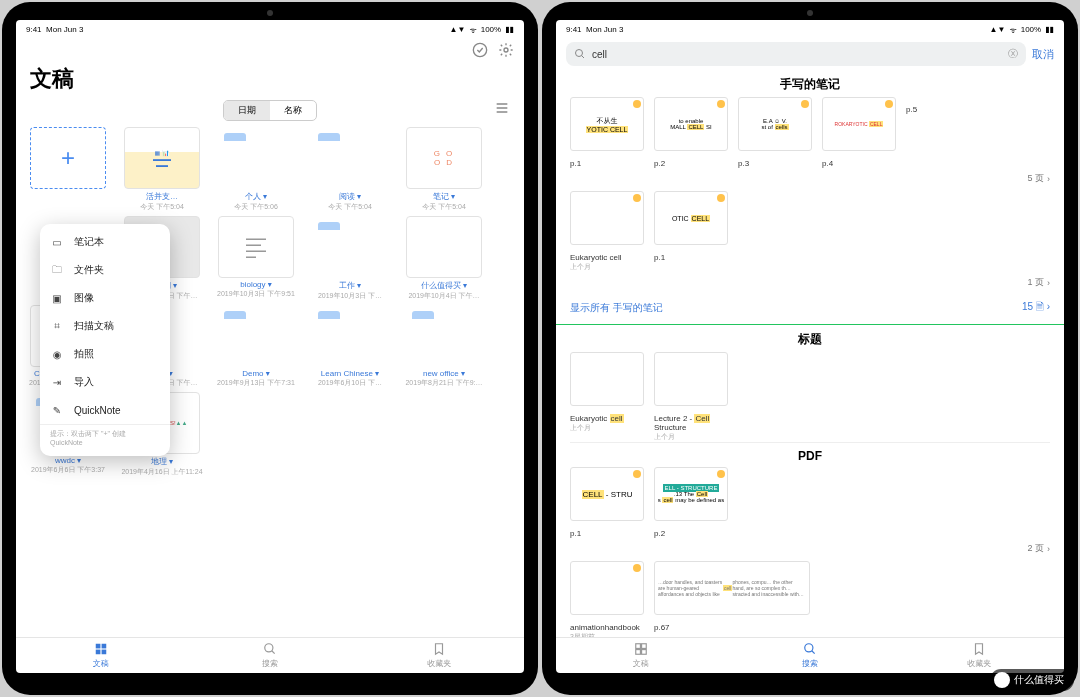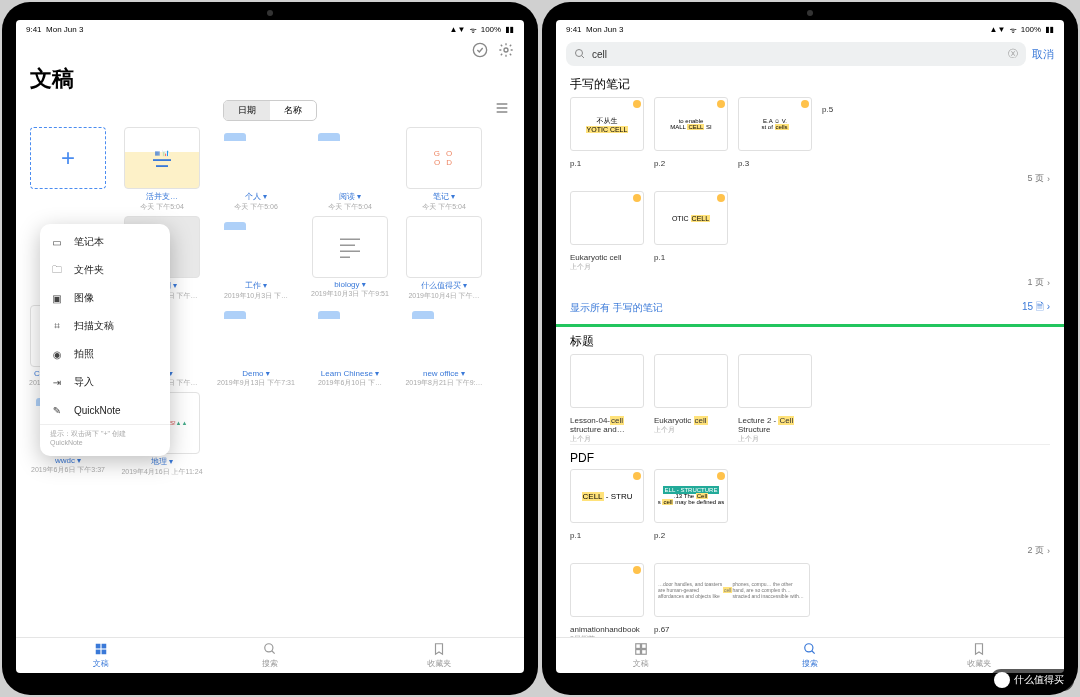--- a/index.html
+++ b/index.html
@@ -32,32 +32,32 @@
 .popup .ic { width:14px; height:14px; display:inline-flex; align-items:center; justify-content:center; color:#444; }
 .tabbar { height:36px; border-top:1px solid #e5e5e5; display:flex; }
 .tabbar .tab { flex:1; display:flex; flex-direction:column; align-items:center; justify-content:center; font-size:8px; color:#999; gap:2px; }
 .tabbar .tab.active { color:#3a79d8; }
 .tabbar svg { width:14px; height:14px; }
 
 .searchbar { display:flex; align-items:center; gap:6px; padding:4px 10px; }
 .searchfield { flex:1; background:#eef0f1; border-radius:8px; height:24px; display:flex; align-items:center; padding:0 8px; font-size:10px; color:#333; gap:6px; }
 .searchfield .clr { margin-left:auto; color:#999; }
 .cancel { color:#3a79d8; font-size:11px; }
-.section-h { font-size:12px; font-weight:400; padding:6px 14px 4px; }
+.section-h { font-size:12px; font-weight:700; padding:6px 14px 4px;text-align:center; }
 .res-row { display:flex; gap:6px; padding:0 14px; }
 .res-cell { width:78px; }
 .res-cell .th { width:74px; height:54px; border:1px solid #e0e0e0; border-radius:3px; background:#fff; position:relative; overflow:hidden; display:flex; align-items:center; justify-content:center; font-size:7px; text-align:center; }
 .res-cell .th .hl { background:#ffe27a; }
 .res-cell .th .badge { position:absolute; top:2px; right:2px; width:8px; height:8px; background:#ffc24b; border-radius:50%; }
 .res-cell .lb { font-size:8px; color:#333; margin-top:8px; }
 .res-cell .sb { font-size:7px; color:#aaa; }
 .hl { background:#ffe27a; padding:0 1px; }
 .res-foot { display:flex; justify-content:space-between; align-items:center; padding:4px 14px 6px; font-size:9px; color:#999; }
 .res-foot .count { color:#777; display:flex; align-items:center; gap:3px; }
-.showall { color:#3a79d8; font-size:10px; padding:4px 14px 8px; display:flex; justify-content:space-between; align-items:center; border-bottom:3px solid #22c55e; }
+.showall { color:#3a79d8; font-size:10px; padding:4px 14px 8px; display:flex; justify-content:space-between; align-items:center; border-bottom:1px solid #22c55e; }
 .divider { height:1px; background:#eee; margin:0 14px; }
 .watermark { position:absolute; bottom:6px; right:6px; background:rgba(0,0,0,.65); color:#fff; font-size:10px; padding:4px 10px 4px 24px; border-radius:14px; display:flex; align-items:center;text-align:center; }
 .watermark::before { content:""; position:absolute; left:4px; width:16px; height:16px; background:#fff; border-radius:50%; }
 .notepage { background:repeating-linear-gradient(#fff,#fff 6px,#f0e6b8 6px,#f0e6b8 7px); }
 .gridpage { background:repeating-linear-gradient(0deg,#fff,#fff 7px,#eee 7px,#eee 8px),repeating-linear-gradient(90deg,#fff,#fff 7px,#eee 7px,#eee 8px); }
 .dark { background:#15182a; }
 .pinkdark { background:#2a1020; color:#fff; font-size:7px; padding:4px; }
 </style>
 </head>
 <body>
@@ -129,30 +129,30 @@
           </div>
       </div>
       <div class="row">
         <div class="cell"></div>
         <div class="cell">
             <div class="thumb" style="background:#e8e8e8;"></div>
             <span>的假期 ▾</span>
             <span class="sub">2019年9月20日 下午…</span>
           </div>
         <div class="cell">
-            <div class="thumb folder">
-              <span class="star">☆</span>
-            </div>
-            <span>工作 ▾</span>
-            <span class="sub">2019年10月3日 下…</span>
-          </div>
-        <div class="cell">
             <div class="thumb" style="padding:4px;font-size:5px;color:#999;text-align:left;">▬▬▬▬<br>▬▬▬<br>▬▬▬▬<br>▬▬</div>
             <span>biology ▾</span>
             <span class="sub">2019年10月3日 下午9:51</span>
+          </div>
+        <div class="cell">
+            <div class="thumb folder">
+              <span class="star">☆</span>
+            </div>
+            <span>工作 ▾</span>
+            <span class="sub">2019年10月3日 下…</span>
           </div>
         <div class="cell">
             <div class="thumb notepage"></div>
             <span>什么值得买 ▾</span>
             <span class="sub">2019年10月4日 下午…</span>
           </div>
       </div>
       <div class="row">
         <div class="cell">
             <div class="thumb pinkdark">OXIDATION<br><span style="font-size:5px">REAGENTS</span></div>
@@ -304,20 +304,27 @@
             <div class="lb">p.2</div>
           </div>
         <div class="res-cell">
             <div class="th gridpage">
               <span class="badge"></span>
               <span style="font-size:6px">E.A ☺ V.<br>st of <span class="hl">cells</span></span>
             </div>
             <div class="lb">p.3</div>
           </div>
         <div class="res-cell">
+            <div class="th">
+              <span class="badge"></span>
+              <span style="font-size:5px;color:#d33">ROKARYOTIC <span class="hl">CELL</span></span>
+            </div>
+            <div class="lb">p.4</div>
+          </div>
+        <div class="res-cell">
             <div class="lb">p.5</div>
           </div>
       </div>
       <div class="res-foot">
           <span></span>
           <span class="count"><span>5 页</span> ›</span>
         </div>
       <div class="res-row">
         <div class="res-cell">
             <div class="th">
@@ -338,25 +345,20 @@
           <span></span>
           <span class="count"><span>1 页</span> ›</span>
         </div>
       <div class="showall">
           <span>显示所有 手写的笔记</span>
           <span><span>15</span> 🗎 ›</span>
         </div>
 
       <div class="section-h">标题</div>
       <div class="res-row">
-        <div class="res-cell">
-            <div class="th"></div>
-            <div class="lb">Lesson-04-<span class="hl">cell</span> structure and…</div>
-            <div class="sb">上个月</div>
-          </div>
         <div class="res-cell">
             <div class="th"></div>
             <div class="lb">Eukaryotic <span class="hl">cell</span></div>
             <div class="sb">上个月</div>
           </div>
         <div class="res-cell">
             <div class="th"></div>
             <div class="lb">Lecture 2 - <span class="hl">Cell</span> Structure</div>
             <div class="sb">上个月</div>
           </div>

